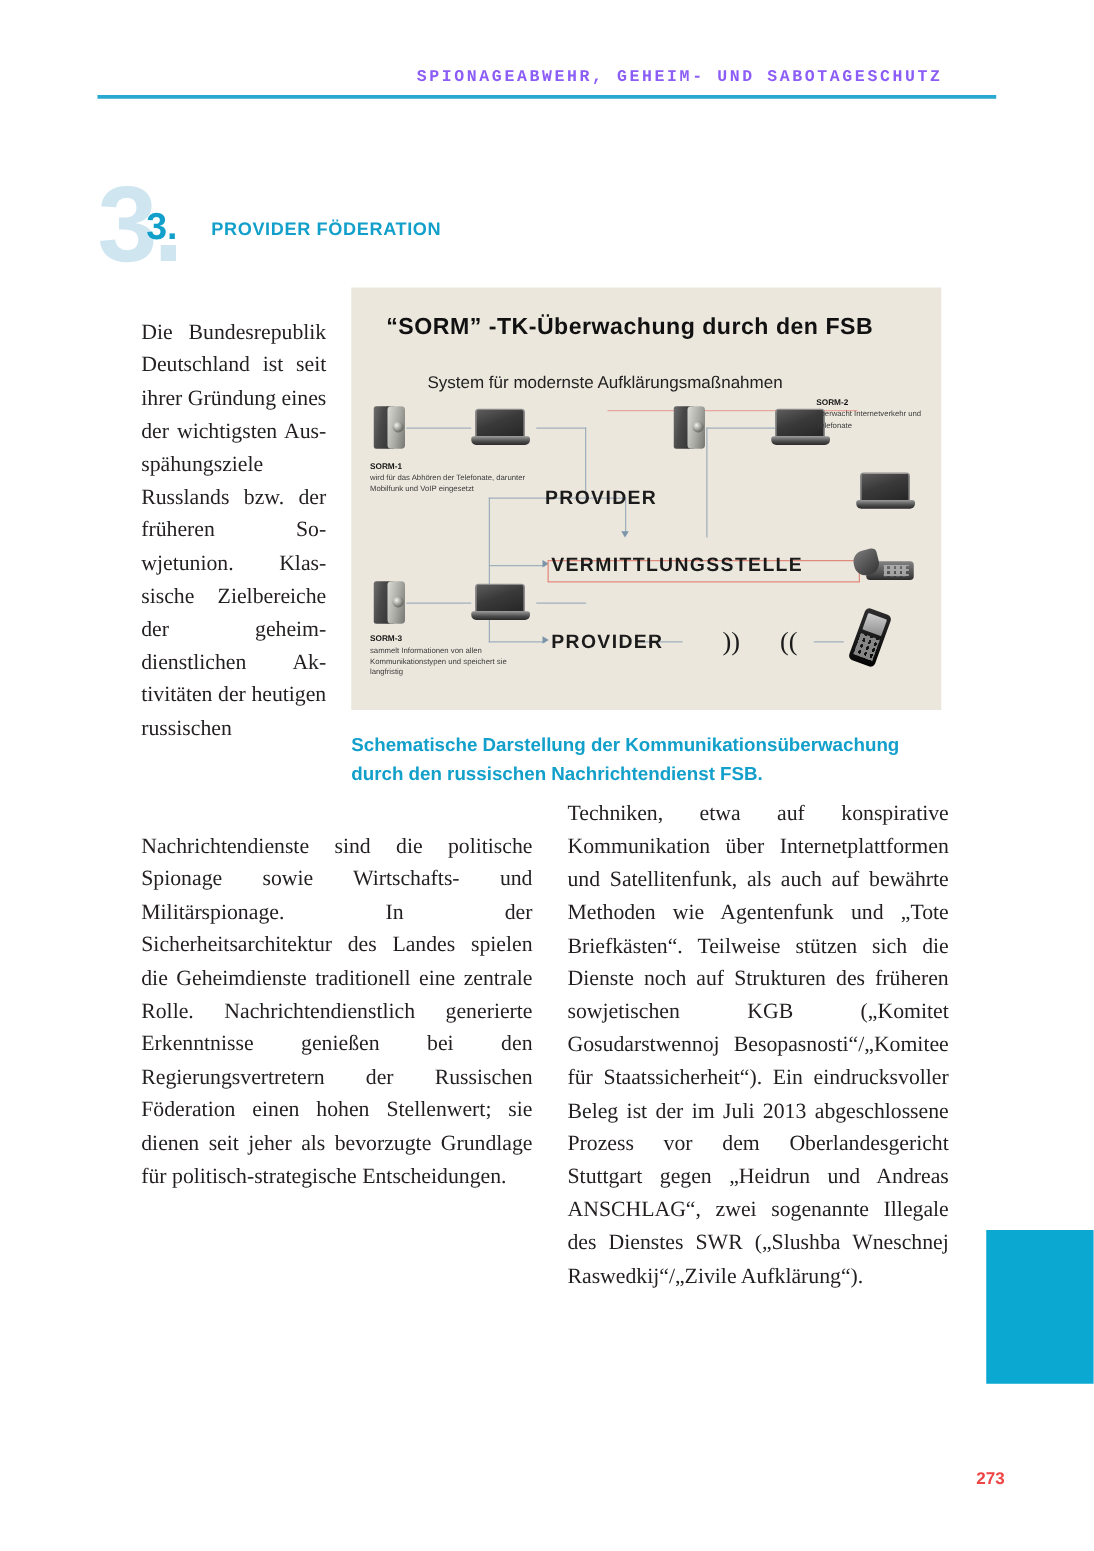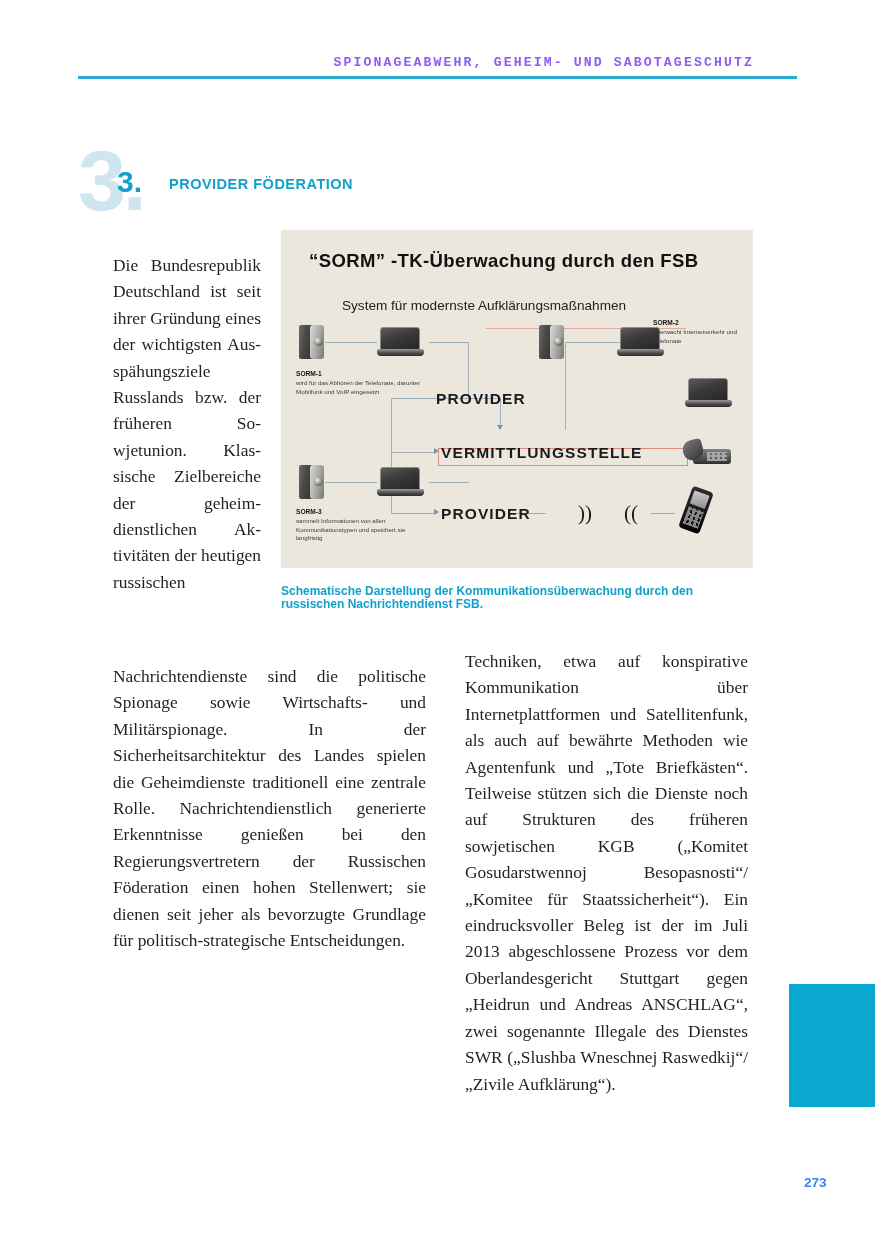--- a/index.html
+++ b/index.html
@@ -110,21 +110,21 @@
 
   .col-right {
     position: absolute;
     left: 450px;
     top: 633px;
     width: 313px;
     font-size: 17.4px;
     line-height: 26.4px;
     text-align: justify;
   }
-  .col-right p { margin: 15px; }
+  .col-right p { margin: 4px; }
 
   
   .figure {
     position: absolute;
     left: 281px;
     top: 230px;
     width: 472px;
     height: 338px;
     background: #ece7dd;
     overflow: hidden;
@@ -297,42 +297,42 @@
   }
 
   
   .caption {
     position: absolute;
     left: 281px;
     top: 585px;
     width: 460px;
     font-family: "Liberation Sans", sans-serif;
     font-weight: bold;
-    font-size: 12px;
-    line-height: 13px;
+    font-size: 15px;
+    line-height: 23px;
     color: #12a0cb;
   }
 
   
   .edge-tab {
     position: absolute;
     left: 789px;
     top: 984px;
     width: 86px;
     height: 123px;
     background: #0ba8d2;
   }
   .folio {
     position: absolute;
-    left: 804px;
+    left: 781px;
     top: 1175px;
     font-family: "Liberation Sans", sans-serif;
     font-weight: bold;
     font-size: 13.6px;
-    color: #3b82f6;
+    color: #ef4444;
   }
 </style>
 </head>
 <body>
 
 <div class="page-header">
   <span class="htext">SPIONAGEABWEHR, GEHEIM- UND SABOTAGESCHUTZ</span>
 </div>
 <div class="header-rule"></div>
 

